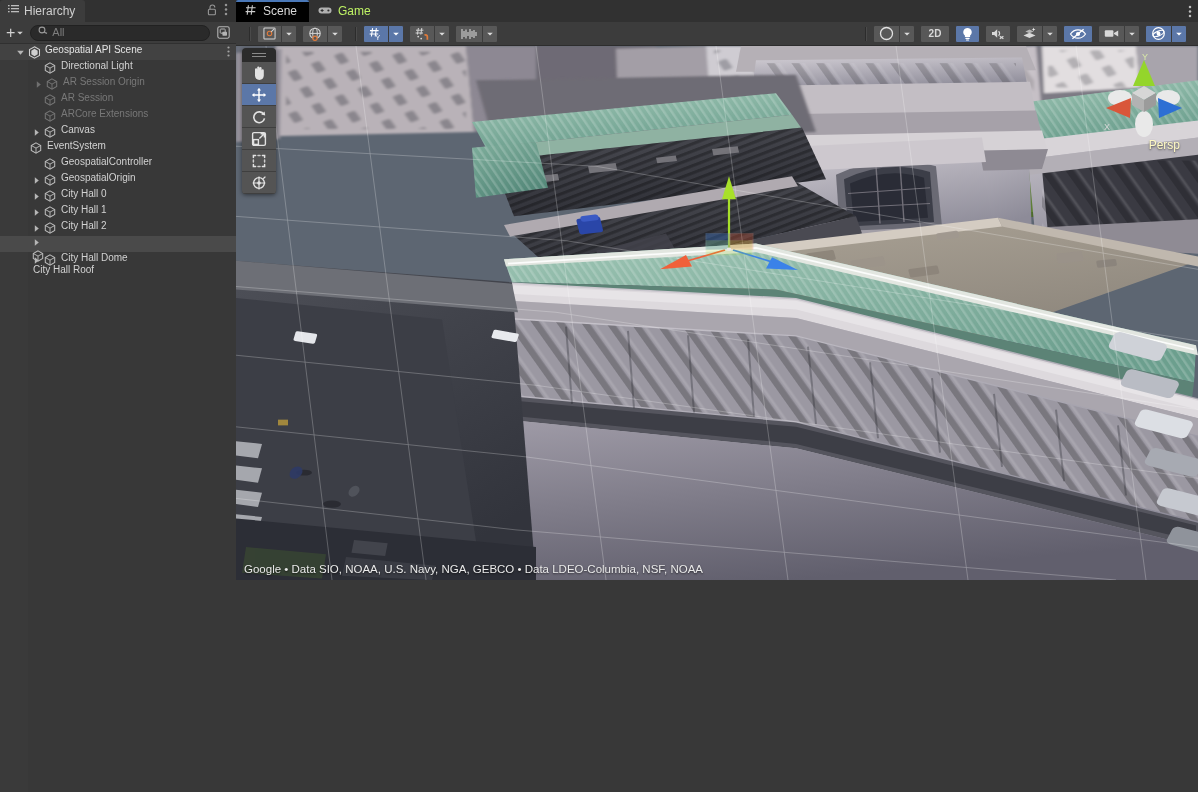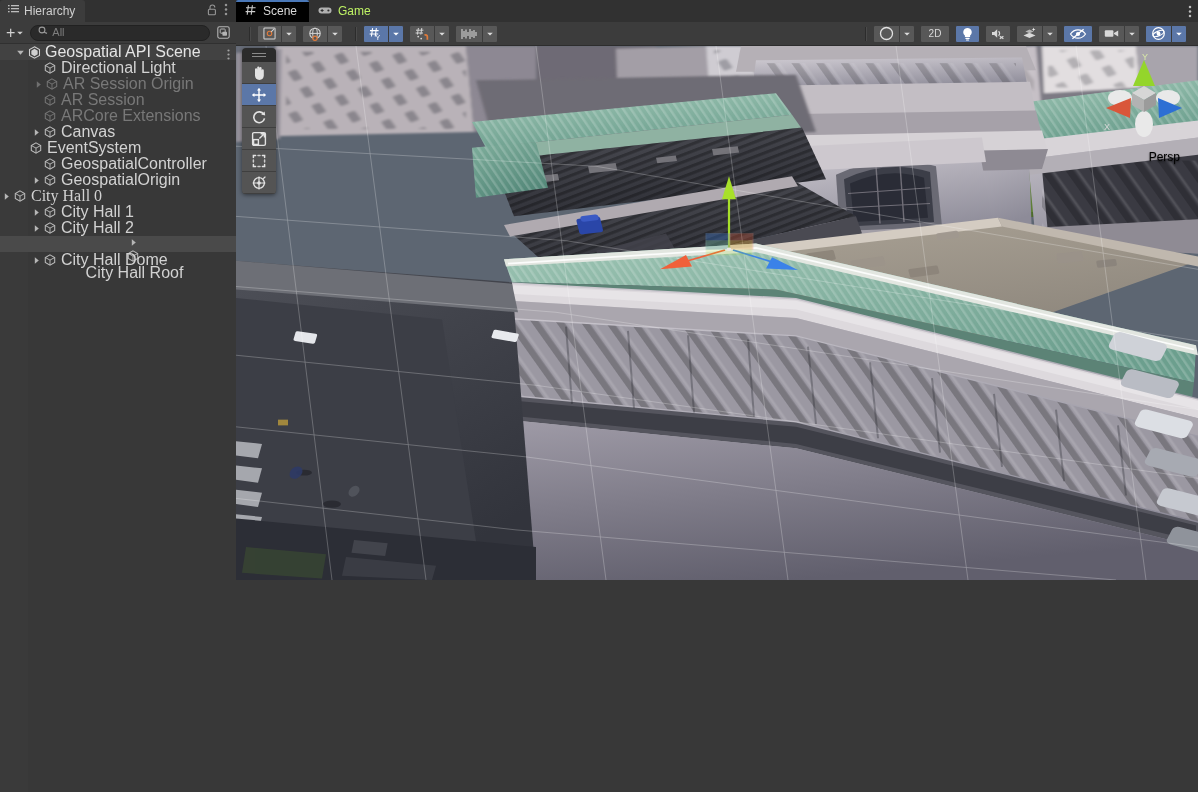--- a/index.html
+++ b/index.html
@@ -65,22 +65,22 @@
   }
   .h-search-input::placeholder { color: #7e7e7e; }
   .h-winbtn { width: 18px; height: 16px; display: flex; align-items: center; justify-content: center; cursor: pointer; }
 
   .h-tree { flex: 1; background: #383838; overflow: hidden; position: relative; }
   .h-indent-rail {
     position: absolute; left: 0; top: 0; bottom: 0; width: 28px;
     background: #3a3a3a;
   }
   .row {
-    height: 16px; display: flex; align-items: center;
-    font-size: 16px; color: #d2d2d2;
+    height: 16px; display: flex; 
+    font-size: 10px; color: #d2d2d2;
     position: relative; cursor: pointer; white-space: nowrap;
   }
   .row.root { background: #424242; color: #e4e4e4; }
   .row.selected { background: #4a4a4a; }
   .row.dim { color: #787878; }
   .row .arrow {
     width: 12px; display: inline-flex; justify-content: center;
     align-items: center; flex: 0 0 12px;
   }
   .row .arrow svg { display: block; }
@@ -130,21 +130,21 @@
     background: #585858; border: 1px solid #3c3c3c;
     display: flex; align-items: center; justify-content: center;
     cursor: pointer; color: #d8d8d8; font-size: 10px;
     border-radius: 2px;
   }
   .tb-btn.on { background: #5b77a8; }
   .tb-btn.arrow-only { min-width: 16px; padding: 0 3px; }
   .tb-btn.left { border-top-right-radius: 0; border-bottom-right-radius: 0; border-right: none; }
   .tb-btn.right { border-top-left-radius: 0; border-bottom-left-radius: 0; }
   .tb-spacer { flex: 1; }
-  .tb-label { font-size: 10px; letter-spacing: .2px; }
+  .tb-label { font-size: 10px; letter-spacing: .2px; font-weight: bold; }
 
   
   .canvas {
     flex: 1; position: relative; overflow: hidden;
     background: #5f6d7e;
   }
   .canvas svg.scene3d { position: absolute; inset: 0; width: 100%; height: 100%; display: block; }
 
   
   .tools {
@@ -163,22 +163,22 @@
   .tools-handle i { display: block; width: 14px; height: 1px; background: #8a8a8a; }
   .tool {
     height: 22px; display: flex; align-items: center; justify-content: center;
     background: #545454; border-bottom: 1px solid #3f3f3f; cursor: pointer;
   }
   .tool.on { background: #5b77a8; }
 
   
   .viewgizmo { position: absolute; right: 8px; top: 6px; width: 92px; height: 110px; z-index: 20; }
   .persp-label {
-    position: absolute; right: 18px; top: 104px;
-    font-size: 12px; color: #000000; z-index: 21;
+    position: absolute; right: 18px; top: 92px;
+    font-size: 12px; color: #fef9c3; z-index: 21;
     text-shadow: 0 1px 2px rgba(0,0,0,.6);
   }
 
   
   .g-logo {
     position: absolute; left: 8px; bottom: 30px; z-index: 15;
     font-family: "Liberation Sans", sans-serif;
     font-size: 44px; color: #ffffff; letter-spacing: -1px;
     text-shadow: 0 1px 3px rgba(0,0,0,.45);
   }
@@ -362,21 +362,21 @@
               </svg>
             </span>
             <span class="ico">
               <svg width="12" height="12" viewBox="0 0 13 13">
                 <polygon points="6.5,1 11.6,3.8 11.6,9.2 6.5,12 1.4,9.2 1.4,3.8" fill="none" stroke="#bdbdbd" stroke-width="1.1"></polygon>
                 <path d="M1.4 3.8L6.5 6.6 11.6 3.8M6.5 6.6V12" fill="none" stroke="#bdbdbd" stroke-width="1"></path>
               </svg>
             </span>
             <span class="lbl">GeospatialOrigin</span>
           </div>
-          <div class="row" style=" font-family: Liberation Serif, serif;">
+          <div class="row" style="padding-left: 30px;">
             <span class="arrow">
               <svg width="9" height="9" viewBox="0 0 9 9">
                 <path d="M2.8 1.2L2.8 7.8 6.8 4.5z" fill="#b6b6b6"></path>
               </svg>
             </span>
             <span class="ico">
               <svg width="12" height="12" viewBox="0 0 13 13">
                 <polygon points="6.5,1 11.6,3.8 11.6,9.2 6.5,12 1.4,9.2 1.4,3.8" fill="none" stroke="#bdbdbd" stroke-width="1.1"></polygon>
                 <path d="M1.4 3.8L6.5 6.6 11.6 3.8M6.5 6.6V12" fill="none" stroke="#bdbdbd" stroke-width="1"></path>
               </svg>
@@ -1015,15 +1015,16 @@
         <text x="44" y="8" font-family="Liberation Sans, sans-serif" font-size="9" fill="#d7e7a8">Y</text>
 
         <polygon points="8,56 33,46 32,66" fill="#d9563a"></polygon>
         <text x="6" y="78" font-family="Liberation Sans, sans-serif" font-size="9" fill="#d8d8d8">X</text>
 
         <polygon points="84,56 60,46 61,66" fill="#2d6fd4"></polygon>
         <text x="78" y="78" font-family="Liberation Sans, sans-serif" font-size="9" fill="#d8d8d8">Z</text>
       </svg>
       <div class="persp-label">Persp</div>
 
+      <div class="g-attr">Google • Data SIO, NOAA, U.S. Navy, NGA, GEBCO • Data LDEO-Columbia, NSF, NOAA</div>
     </div>
   </div>
 </div>
 
 </body></html>

